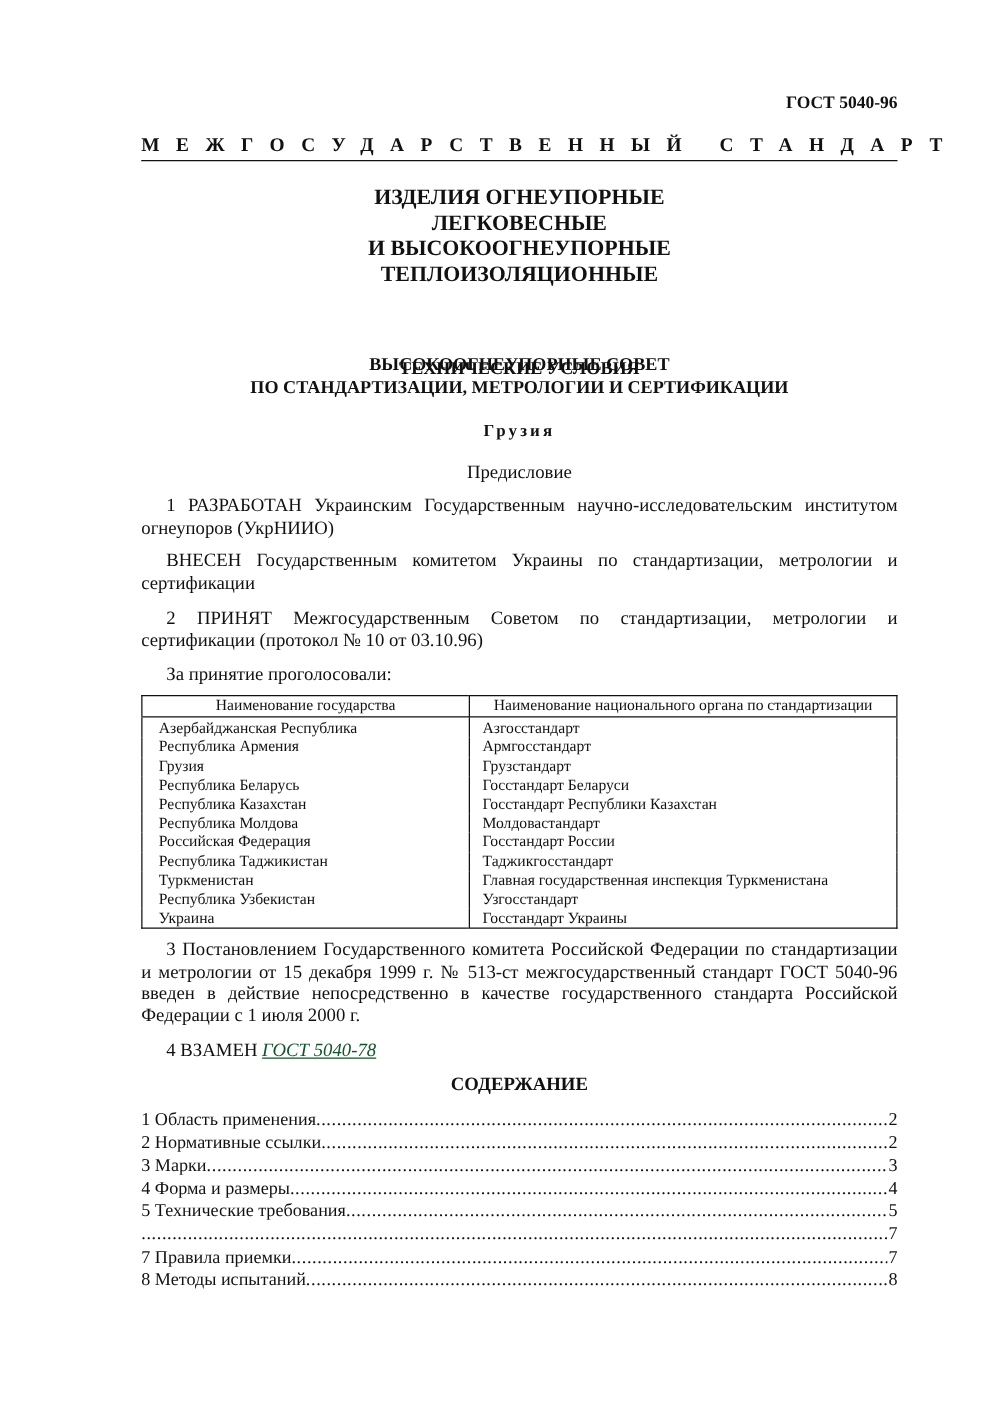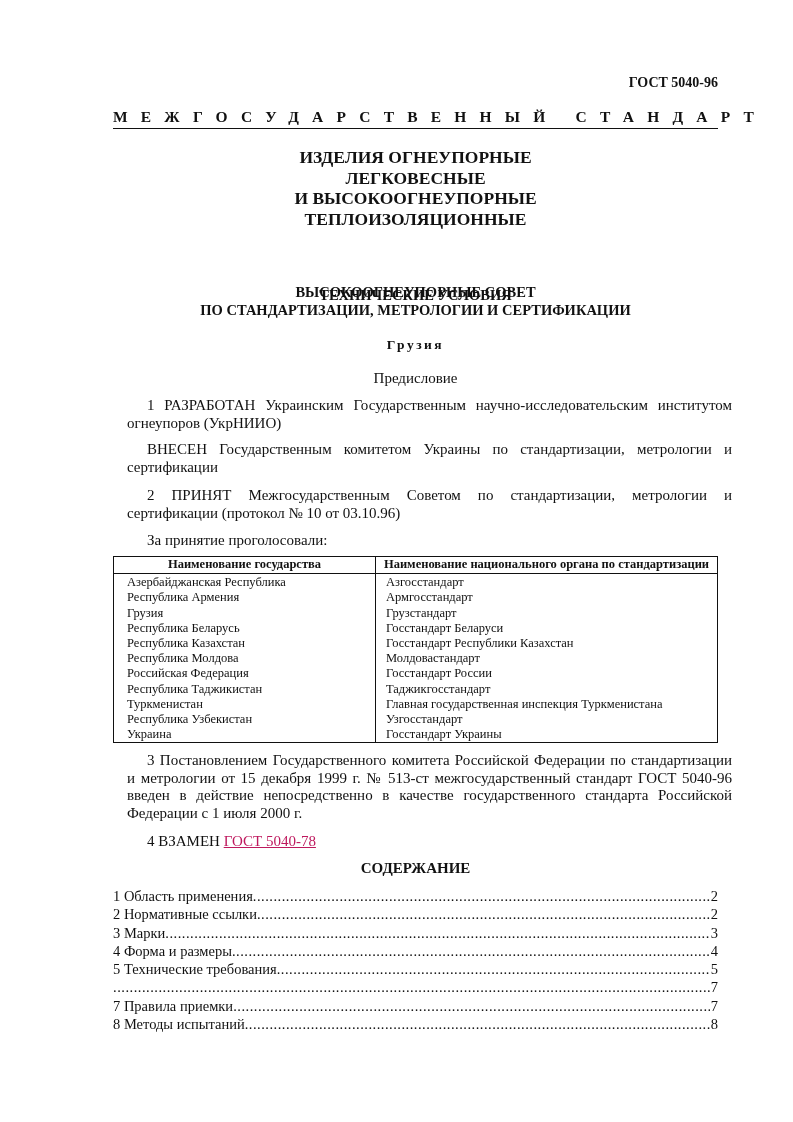--- a/index.html
+++ b/index.html
@@ -8,28 +8,28 @@
   .page { position: absolute; left: 113px; top: 0; width: 605px; }
   .doc-code { position: absolute; right: 0; top: 75px; font-weight: bold; font-size: 14px; }
   .banner { position: absolute; left: 0; top: 108px; width: 605px; font-weight: bold; font-size: 15.5px;
             letter-spacing: 13.2px; border-bottom: 1.5px solid #111; padding-bottom: 2px; white-space: nowrap; }
   .title { position: absolute; left: 0; top: 147px; width: 605px; text-align: center; font-weight: bold;
            font-size: 17.5px; line-height: 20.5px; }
   .subtitle { position: absolute; left: 0; top: 248px; width: 605px; text-align: center; font-weight: bold; font-size: 14.5px; margin-top: 39px; }
   .council { position: absolute; left: 0; top: 284px; width: 605px; text-align: center; font-weight: bold; font-size: 14.5px; line-height: 17.5px; }
   .city { position: absolute; left: 0; top: 337px; width: 605px; text-align: center; font-weight: bold; font-size: 13.5px; letter-spacing: 2.5px; }
   .foreword-title { position: absolute; left: 0; top: 370px; width: 605px; text-align: center; font-size: 15px; }
-  .para { position: absolute; left: 0; width: 605px; font-size: 15px; line-height: 17.5px; text-align: justify; text-indent: 20px; margin-left: 14px; }
+  .para { position: absolute; left: 0; width: 605px; font-size: 15px; line-height: 17.5px; text-align: justify; text-indent: 20px; }
   .p1 { top: 397px; }
   .p2 { top: 441px; }
   .p3 { top: 487px; }
   .p4 { top: 532px; }
   .vote-table { position: absolute; left: 0; top: 556px; width: 605px; border-collapse: collapse;
                 border: 1.3px solid #111; font-size: 12.5px; line-height: 15.2px; }
-  .vote-table th { font-weight: bold; border-bottom: 1.3px solid #111; padding: 0 0 1px 0; text-align: center; }
+  .vote-table th { font-weight: normal; border-bottom: 1.3px solid #111; padding: 0 0 1px 0; text-align: center; }
   .vote-table th.c1, .vote-table td.c1 { width: 248px; border-right: 1.3px solid #111; }
   .vote-table td { padding: 0; vertical-align: top; }
   .vote-table td.c1 { padding-left: 13px; }
   .vote-table td.c2 { padding-left: 10px; margin-top: 23px; }
   .vote-table tbody tr:first-child td { padding-top: 1px; }
   .p5 { top: 752px; }
   .p6 { top: 833px; }
   .link { color: #1a3cc8; text-decoration: underline; cursor: pointer; }
   .toc-title { position: absolute; left: 0; top: 860px; width: 605px; text-align: center; font-weight: bold; font-size: 15px; }
   .toc { position: absolute; left: 0; top: 887px; width: 605px; font-size: 14.5px; line-height: 18.3px; }
@@ -120,21 +120,21 @@
         <tr>
           <td class="c1">Украина</td>
           <td class="c2">Госстандарт Украины</td>
         </tr>
       </tbody>
   </table>
 
   <div class="para p5 last-none">3 Постановлением Государственного комитета Российской Федерации по стандартизации и метрологии от 15 декабря 1999 г. № 513-ст межгосударственный стандарт ГОСТ 5040-96 введен в действие непосредственно в качестве государственного стандарта Российской Федерации с 1 июля 2000 г.</div>
 
   <div class="para p6">
-    <span>4 ВЗАМЕН </span><span class="link" style="color: #be185d;">ГОСТ 5040-78</span>
+    <span>4 ВЗАМЕН </span><span class="link" style="color: #14532d; font-style: italic;">ГОСТ 5040-78</span>
   </div>
 
   <div class="toc-title">СОДЕРЖАНИЕ</div>
   <div class="toc" id="toc">
       <div class="toc-row">
         <span class="toc-label">1 Область применения</span>
         <span class="toc-dots"></span>
         <span class="toc-page">2</span>
       </div>
       <div class="toc-row">

